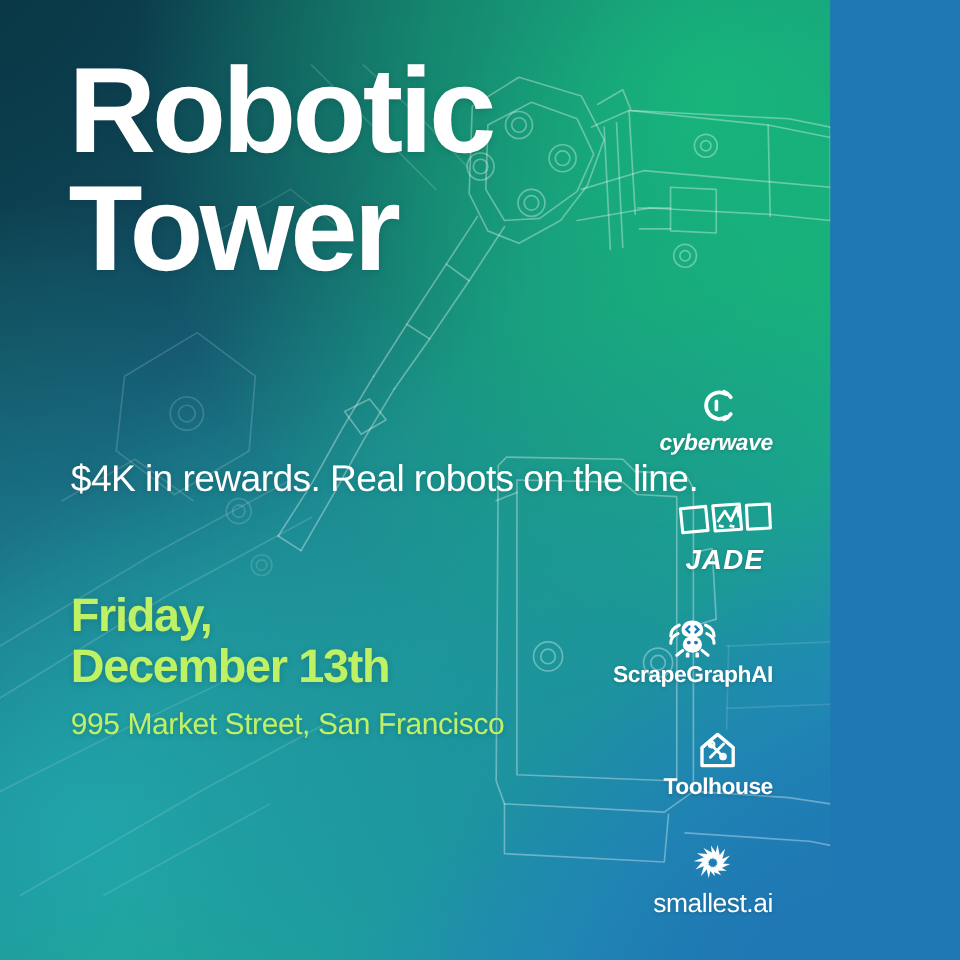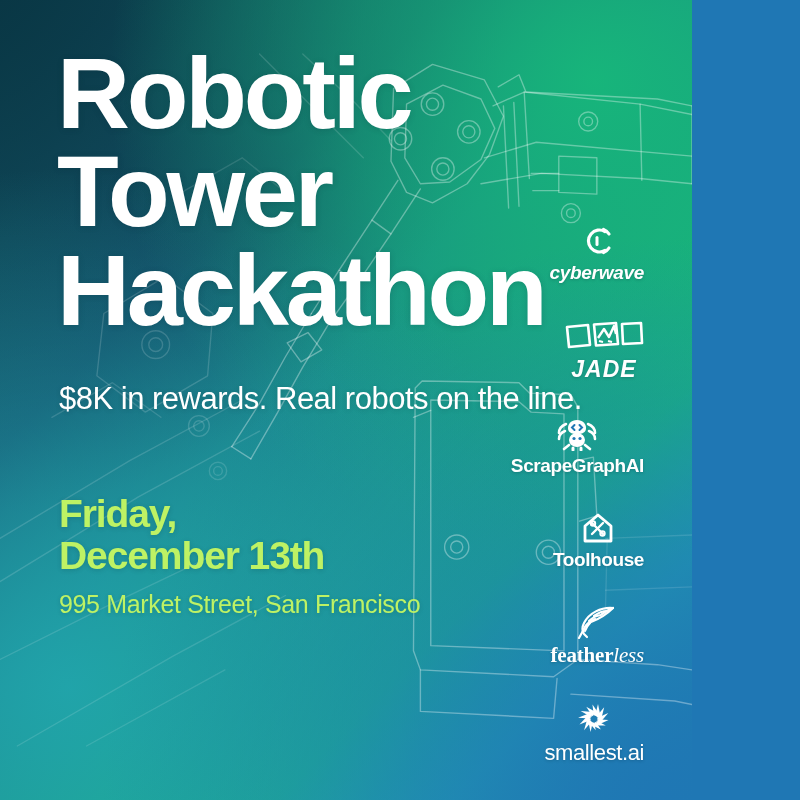--- a/index.html
+++ b/index.html
@@ -203,24 +203,23 @@
 
       <path d="M700 560 L800 556" stroke-opacity="0.12"></path>
       <path d="M700 620 L800 616" stroke-opacity="0.12"></path>
       <path d="M702 560 L700 640" stroke-opacity="0.12"></path>
     </svg>
   </div>
 
   <div class="headline">
     <div>Robotic</div>
     <div>Tower</div>
-    <div>Hackathon</div>
   </div>
 
-  <div class="subtitle">$8K in rewards. Real robots on the line.</div>
+  <div class="subtitle">$4K in rewards. Real robots on the line.</div>
 
   <div class="dateblock">
     <div class="date-line">Friday,</div>
     <div class="date-line">December 13th</div>
     <div class="venue-wrap">
       <div class="venue-line">995 Market Street, San Francisco</div>
     </div>
   </div>
 
   <div class="sponsors">
@@ -279,35 +278,20 @@
           <path d="M4 15 L17 4 L30 15 L30 30 L4 30 Z"></path>
           <path d="M11 12 L22 23" stroke-width="2.4"></path>
           <path d="M22 12 L11 23" stroke-width="2.4"></path>
           <circle cx="12" cy="12.5" r="2.2" stroke-width="2"></circle>
           <circle cx="21.5" cy="22.5" r="2.2" stroke-width="2"></circle>
         </svg>
       </span>
       <span class="sponsor-name n-toolhouse">Toolhouse</span>
     </div>
 
-    <div class="sponsor">
-      <span class="sponsor-mark">
-        <svg width="40" height="34" viewBox="0 0 40 34" fill="none" stroke="#fff" stroke-width="2.2" stroke-linecap="round" stroke-linejoin="round">
-          <path d="M36 3 C24 2 12 8 7 18 C5 22 5 26 7 29 L10 32" fill="none"></path>
-          <path d="M36 3 C30 9 22 14 14 17 C10 18.5 8 21 7 24"></path>
-          <path d="M36 3 C33 4 29 6 25 9"></path>
-          <path d="M30 6 C26 6 21 8 17 11"></path>
-          <path d="M24 10 C20 10.5 15 13 12 16"></path>
-          <path d="M18 14 C15 15 11 18 9 21"></path>
-          <path d="M13 18 C11 20 9 23 8 26"></path>
-          <path d="M7 24 L2 33"></path>
-        </svg>
-      </span>
-      <span class="sponsor-name n-featherless"><span>feather</span><i>less</i></span>
-    </div>
 
     <div class="sponsor">
       <span class="sponsor-mark">
         <svg width="36" height="34" viewBox="0 0 36 34" fill="#fff" stroke="none">
           <g transform="translate(18,17)">
             <g transform="rotate(0)">
                 <path d="M1 -3 L4 -15 L6.5 -3 Z"></path>
               </g>
             <g transform="rotate(26)">
                 <path d="M1 -3 L4 -15 L6.5 -3 Z"></path>

